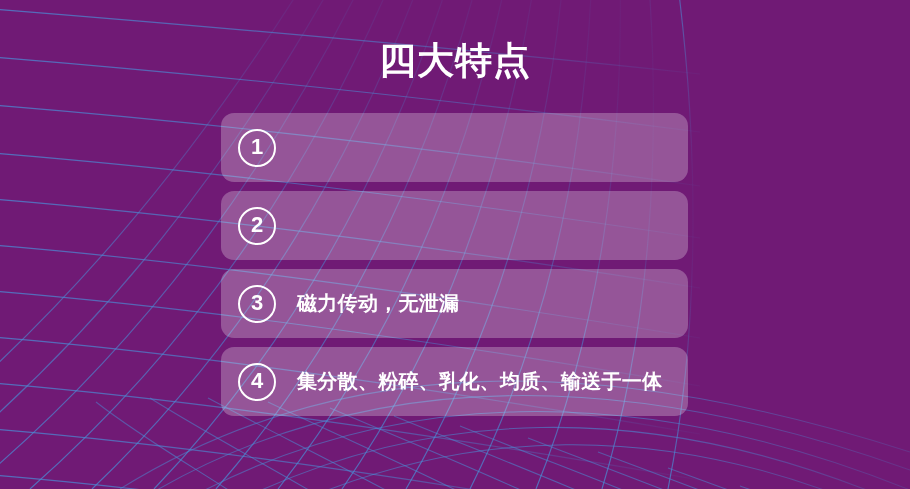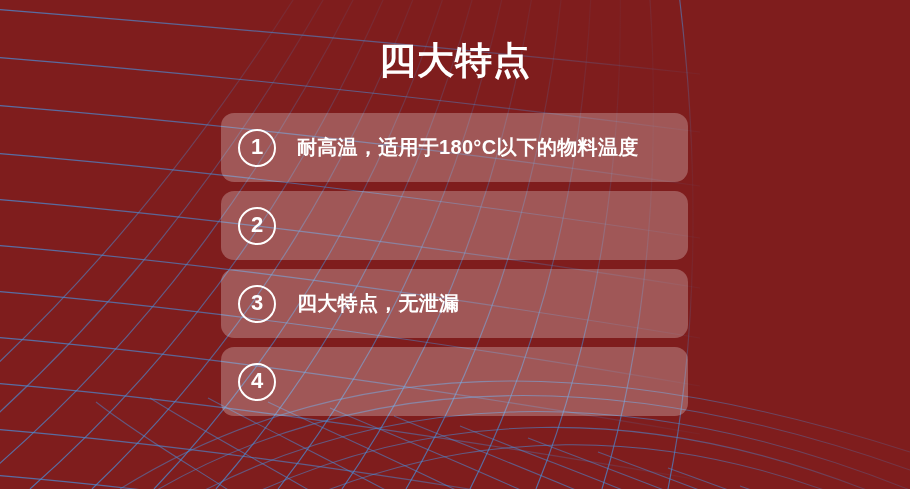--- a/index.html
+++ b/index.html
@@ -5,21 +5,21 @@
   html, body {
     margin: 0;
     padding: 0;
     background: #1b3f7d;
   }
   #stage {
     position: relative;
     width: 910px;
     height: 489px;
     overflow: hidden;
-    background: #7f1d1d;
+    background: #701a75;
     font-family: "Liberation Sans", "DejaVu Sans", sans-serif;
   }
   #bg-mesh {
     position: absolute;
     inset: 0;
     width: 910px;
     height: 489px;
     pointer-events: none;
   }
   #content {
@@ -162,37 +162,37 @@
 
   <div id="content">
     <div class="page-title">四大特点</div>
 
     <div class="feature-list">
 
       <div class="feature-item">
         <div class="badge">
           <span>1</span>
         </div>
-        <div class="feature-text">耐高温，适用于180°C以下的物料温度</div>
       </div>
 
       <div class="feature-item">
         <div class="badge">
           <span>2</span>
         </div>
       </div>
 
       <div class="feature-item">
         <div class="badge">
           <span>3</span>
         </div>
-        <div class="feature-text">四大特点，无泄漏</div>
+        <div class="feature-text">磁力传动，无泄漏</div>
       </div>
 
       <div class="feature-item">
         <div class="badge">
           <span>4</span>
         </div>
+        <div class="feature-text">集分散、粉碎、乳化、均质、输送于一体</div>
       </div>
 
     </div>
   </div>
 </div>
 
 </body></html>

